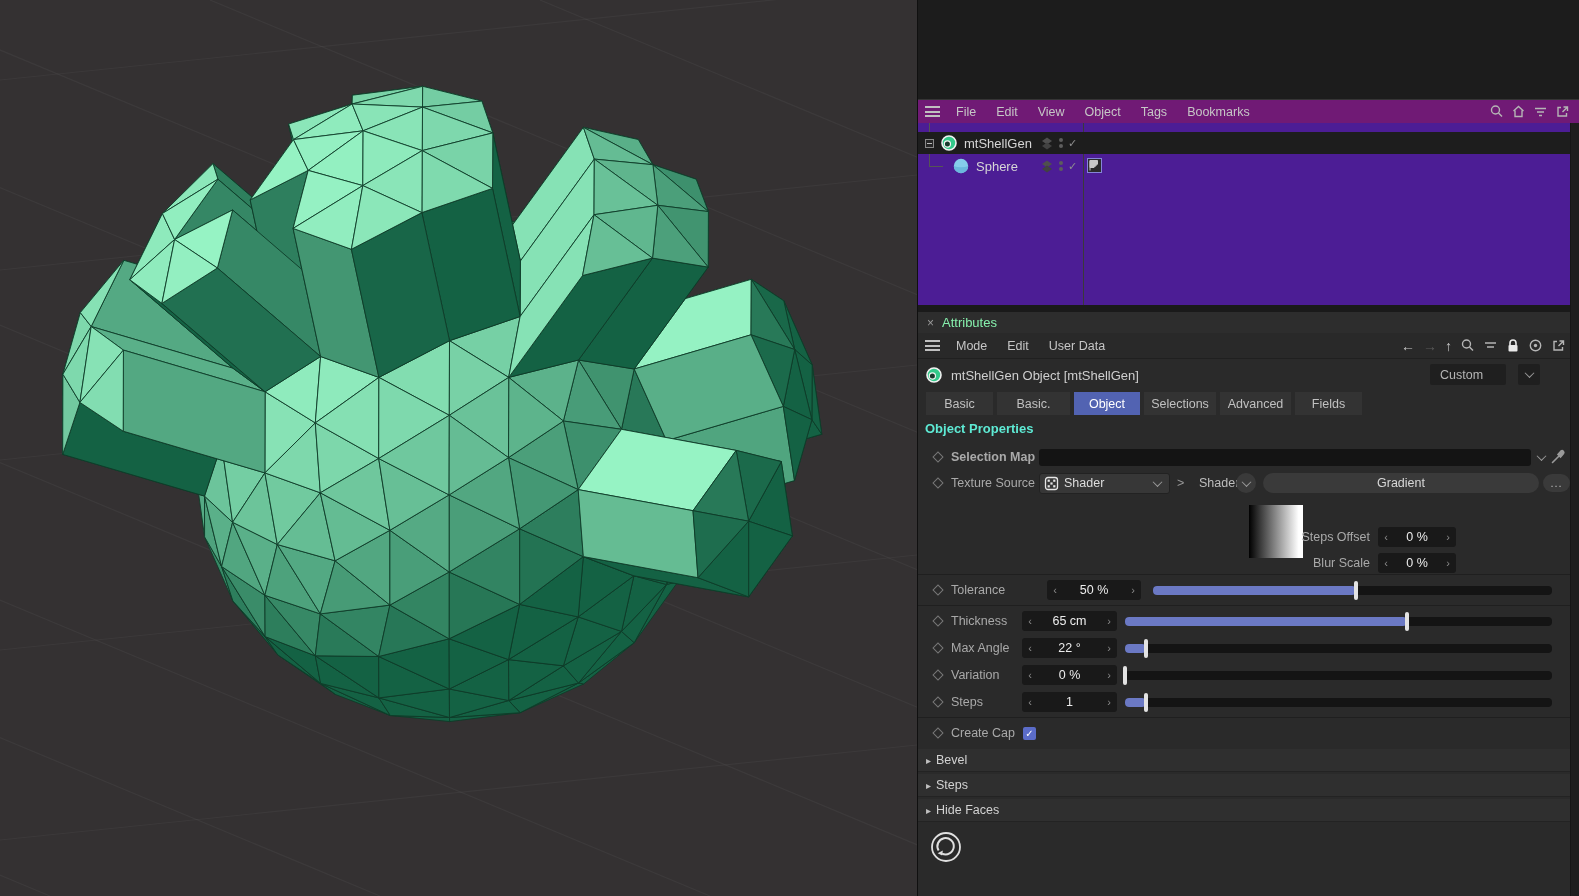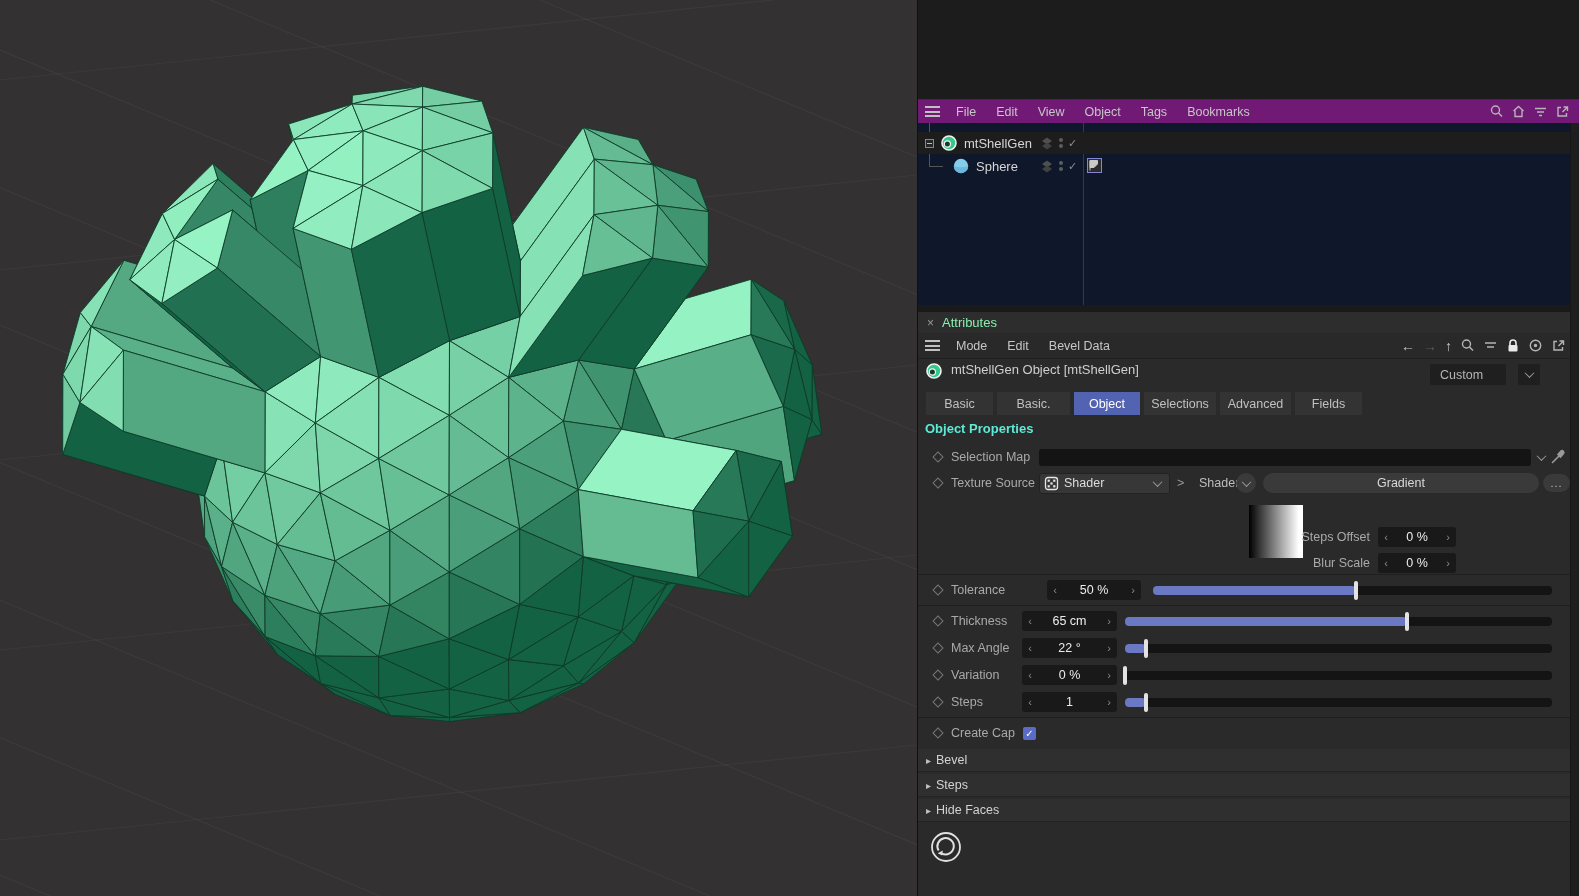--- a/index.html
+++ b/index.html
@@ -13,40 +13,40 @@
   #right{position:absolute;left:917px;top:0;width:662px;height:896px;background:#2a2a2a;border-left:1px solid #101010;box-sizing:border-box;}
   #om-top{position:absolute;left:0;top:0;width:662px;height:99px;background:#1c1c1c;}
   .menubar{position:absolute;left:0;width:662px;height:24px;background:#701a75;display:flex;align-items:center;border-top:1px solid #353535;box-sizing:border-box;}
   #om-menubar{top:99px;}
   .menu-item{padding:0 10px;color:#c6c6c6;cursor:default;}
   .hamburger{width:15px;height:11px;margin:0 6px 0 7px;display:flex;flex-direction:column;justify-content:space-between;}
   .hamburger i{display:block;height:2px;background:#c0c0c0;}
   .mb-icons{margin-left:auto;display:flex;align-items:center;gap:7px;padding-right:10px;}
   .mb-icons svg{display:block;}
   
-  #om-tree{position:absolute;left:0;top:123px;width:662px;height:182px;background:#0f172a;}
+  #om-tree{position:absolute;left:0;top:123px;width:662px;height:182px;background:#4c1d95;}
   #om-divider{position:absolute;left:165px;top:0;width:1px;height:182px;background:#3a3a3a;}
   .tree-row{position:absolute;left:0;width:662px;height:22px;display:flex;align-items:center;}
   .tree-row.selected{background:#1d1d1d;}
   .tree-label{color:#d6d6d6;font-size:13px;margin-left:6px;}
   .tree-cols{position:absolute;left:122px;display:flex;align-items:center;gap:3px;}
   .glyph-check{color:#8f8f8f;font-size:11px;}
   .tline{position:absolute;background:#555;}
   .expand-box{position:absolute;left:7px;width:9px;height:9px;border:1px solid #888;background:#262626;box-sizing:border-box;}
   .expand-box::after{content:"";position:absolute;left:1px;top:3px;width:5px;height:1px;background:#bbb;}
   .tag-box{position:absolute;left:169px;top:3px;width:15px;height:15px;border:1px solid #8585d8;background:#2b2b2b;box-sizing:border-box;}
   
   #attr-gap{position:absolute;left:0;top:305px;width:662px;height:7px;background:#1a1a1a;}
   #attr-title{position:absolute;left:0;top:312px;width:662px;height:21px;background:#2d2d2d;display:flex;align-items:center;}
   #attr-title .x{color:#9a9a9a;font-size:12px;margin:0 8px 0 9px;}
   #attr-title .t{color:#86efac;font-size:13px;}
   #attr-menubar{top:333px;height:26px;border-top:none;background:#292929;border-bottom:1px solid #202020;}
   #attr-body{position:absolute;left:0;top:359px;width:662px;height:537px;background:#2a2a2a;}
   #gutter{position:absolute;right:0;top:123px;width:9px;height:773px;background:#1e1e1e;border-left:1px solid #161616;box-sizing:border-box;}
-  .obj-title-row{position:absolute;left:0;top:3px;width:650px;height:26px;display:flex;}
+  .obj-title-row{position:absolute;left:0;top:3px;width:650px;height:26px;display:flex;align-items:center;}
   .obj-title-row .label{color:#cfcfcf;font-size:13px;margin-left:8px;}
   .preset{position:absolute;right:40px;top:5px;display:flex;gap:12px;}
   .preset .val{width:76px;height:21px;background:#1f1f1f;border-radius:2px;color:#b5b5b5;display:flex;align-items:center;padding-left:10px;box-sizing:border-box;}
   .preset .chev-btn{width:22px;height:21px;background:#1f1f1f;border-radius:2px;display:flex;align-items:center;justify-content:center;}
   .chev{width:6px;height:6px;border-right:1.5px solid #999;border-bottom:1.5px solid #999;transform:rotate(45deg) translate(-1px,-1px);}
   .tabs{position:absolute;left:8px;top:33px;display:flex;gap:4px;}
   .tab{height:23px;background:#333333;color:#c0c0c0;display:flex;align-items:center;justify-content:center;cursor:default;}
   .tab.active{background:#5263b2;color:#fff;}
   .section-title{position:absolute;left:7px;top:62px;color:#5eead4;font-weight:bold;font-size:13px;}
   .prow{position:absolute;left:0;width:650px;height:24px;display:flex;align-items:center;}
@@ -478,21 +478,21 @@
   </div>
 
   <div class="menubar" id="attr-menubar">
     <span class="hamburger">
           <i></i>
           <i></i>
           <i></i>
         </span>
     <span class="menu-item">Mode</span>
     <span class="menu-item">Edit</span>
-    <span class="menu-item">Bevel Data</span>
+    <span class="menu-item">User Data</span>
     <span class="mb-icons" style="gap:8px;padding-right:14px;">
       <span style="color:#c9c9c9;font-size:14px;">←</span>
       <span style="color:#5a5a5a;font-size:14px;">→</span>
       <span style="color:#c9c9c9;font-size:14px;">↑</span>
       <svg width="15" height="15">
             <circle cx="6.5" cy="6" r="4" fill="none" stroke="#b5b5b5" stroke-width="1.4"></circle>
             <line x1="9.5" y1="9" x2="13" y2="12.5" stroke="#b5b5b5" stroke-width="1.4"></line>
           </svg>
       <svg width="15" height="15">
             <line x1="2" y1="5" x2="13" y2="5" stroke="#b5b5b5" stroke-width="1.5"></line>
@@ -532,21 +532,21 @@
       <span class="tab" style="width:67px">Basic</span>
       <span class="tab" style="width:73px">Basic.</span>
       <span class="tab active" style="width:66px">Object</span>
       <span class="tab" style="width:72px">Selections</span>
       <span class="tab" style="width:71px">Advanced</span>
       <span class="tab" style="width:67px">Fields</span>
     </div>
 
     <div class="section-title">Object Properties</div>
 
-    <div class="prow" style="top:86px;">
+    <div class="prow" style="top:86px;font-weight:bold;">
       <span class="diamond"></span>
       <span class="plabel">Selection Map</span>
       <span class="field" id="selmap-field"></span>
       <span style="position:absolute;left:620px;" class="chev"></span>
       <svg style="position:absolute;left:632px;" width="16" height="16">
             <path d="M2.5 13.5 L8.5 7.5 M8 5.5 L10.5 8 L13.5 4.5 A1.8 1.8 0 0 0 11 2 Z" fill="#9a9a9a" stroke="#9a9a9a" stroke-width="1.6" stroke-linecap="round"></path>
           </svg>
     </div>
 
     <div class="prow" style="top:112px;">

